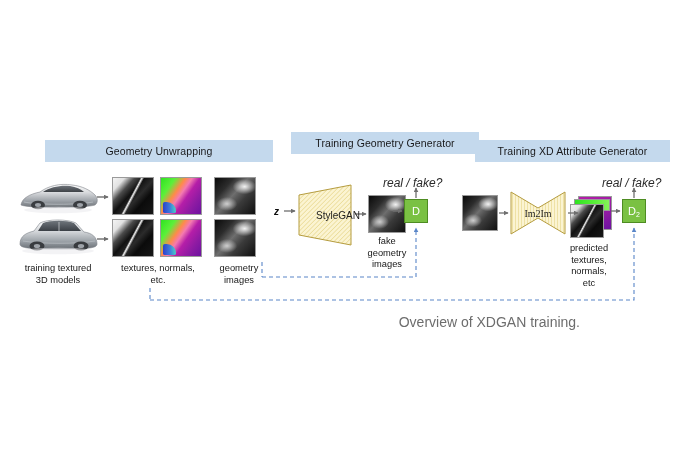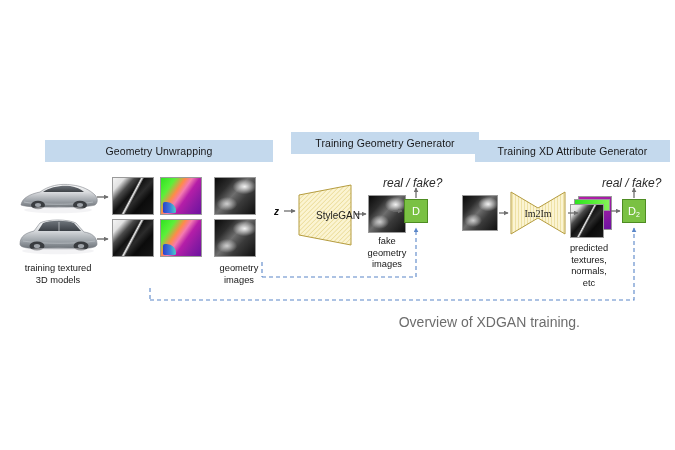--- a/index.html
+++ b/index.html
@@ -219,20 +219,22 @@
   <div class="thumb tex-thumb" style="left:112px; top:177px; width:42px; height:38px;"></div>
   <div class="thumb nrm-thumb" style="left:160px; top:177px; width:42px; height:38px;"></div>
   <div class="thumb geo-thumb" style="left:214px; top:177px; width:42px; height:38px;"></div>
 
   <div class="thumb tex-thumb" style="left:112px; top:219px; width:42px; height:38px;"></div>
   <div class="thumb nrm-thumb" style="left:160px; top:219px; width:42px; height:38px;"></div>
   <div class="thumb geo-thumb" style="left:214px; top:219px; width:42px; height:38px;"></div>
 
   <div class="caption" style="left:8px; top:263px; width:100px;">training textured
 3D models</div>
+  <div class="caption" style="left:108px; top:263px; width:100px;">textures, normals,
+etc.</div>
   <div class="caption" style="left:208px; top:263px; width:62px;">geometry
 images</div>
 
   <div class="zlabel" style="left:274px; top:206px;">z</div>
 
   <div class="netblock" style="left:296px; top:184px; width:58px; height:62px;">
     <svg width="58" height="62" viewBox="0 0 58 62" style="position:absolute;left:0;top:0;">
       <defs>
         <pattern id="hatchA" width="3.2" height="3.2" patternUnits="userSpaceOnUse" patternTransform="rotate(45)">
           <rect width="3.2" height="3.2" fill="#fbf4d2"></rect>

